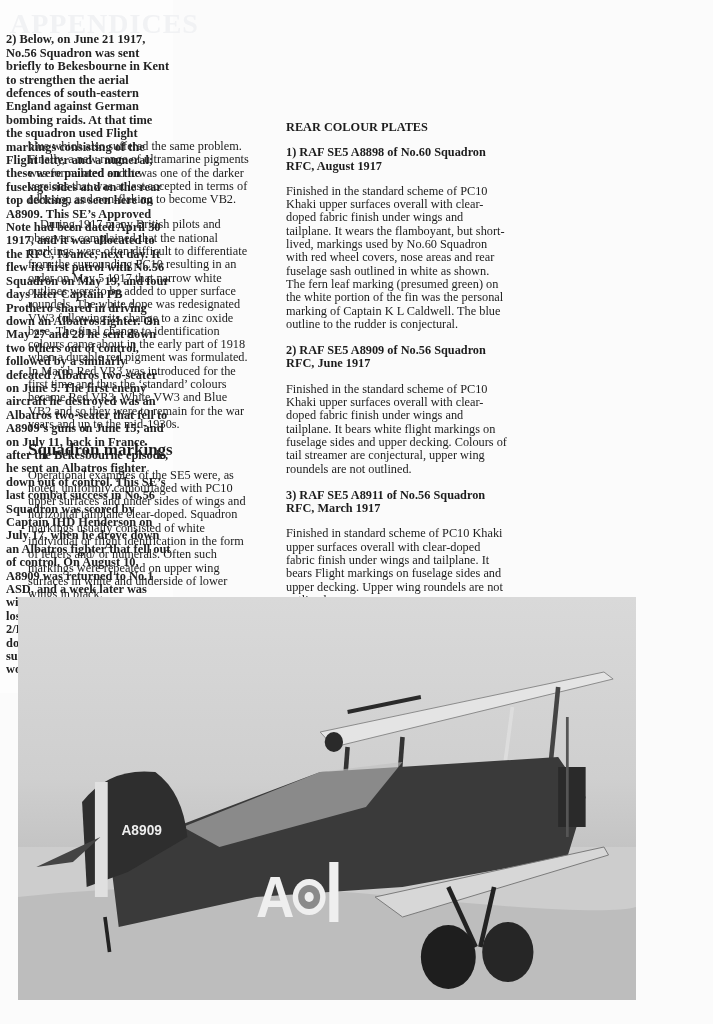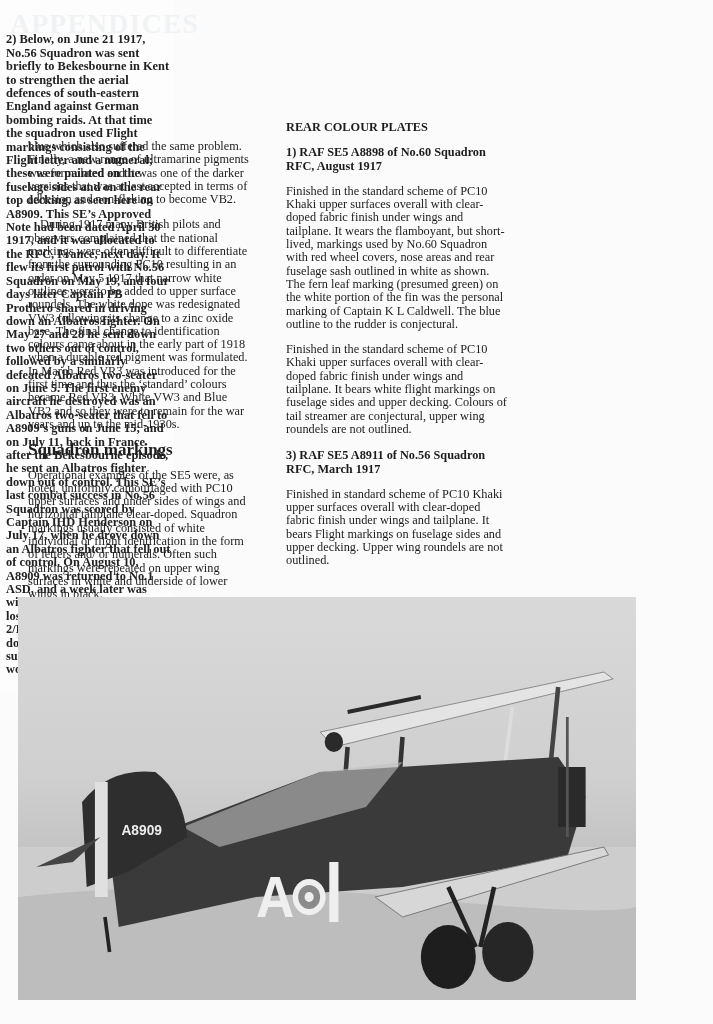--- a/index.html
+++ b/index.html
@@ -56,20 +56,21 @@
   <p>blue which also suffered the same problem. Finally, a new range of ultramarine pigments was formulated and it was one of the darker versions that was at last accepted in terms of adhesion and non-flaking to become VB2.</p>
   <p class="indent">During 1917 many British pilots and observers complained that the national markings were often difficult to differentiate from the surrounding PC10 resulting in an order on May 5 1917 that narrow white outlines were to be added to upper surface roundels. The white dope was redesignated VW3 following its change to a zinc oxide base. The final change to identification colours came about in the early part of 1918 when a durable red pigment was formulated. In March Red VR3 was introduced for the first time and thus the ‘standard’ colours became Red VR3, White VW3 and Blue VB2 and so they were to remain for the war years and up to the mid-1930s.</p>
   <p class="heading">Squadron markings</p>
   <p>Operational examples of the SE5 were, as noted, uniformly camouflaged with PC10 upper surfaces and under sides of wings and horizontal tailplane clear-doped. Squadron markings usually consisted of white individual or flight identfication in the form of letters and/ or numerals. Often such markings were repeated on upper wing surfaces in white and underside of lower wings in black.</p>
 </div>
 
 <div class="col col-mid">
   <p class="plate-head">REAR COLOUR PLATES</p>
   <p class="plate-head">1) RAF SE5 A8898 of No.60 Squadron RFC, August 1917</p>
   <p>Finished in the standard scheme of PC10 Khaki upper surfaces overall with clear-doped fabric finish under wings and tailplane. It wears the flamboyant, but short-lived, markings used by No.60 Squadron with red wheel covers, nose areas and rear fuselage sash outlined in white as shown. The fern leaf marking (presumed green) on the white portion of the fin was the personal marking of Captain K L Caldwell. The blue outline to the rudder is conjectural.</p>
+  <p class="plate-head gap">2) RAF SE5 A8909 of No.56 Squadron RFC, June 1917</p>
   <p>Finished in the standard scheme of PC10 Khaki upper surfaces overall with clear-doped fabric finish under wings and tailplane. It bears white flight markings on fuselage sides and upper decking. Colours of tail streamer are conjectural, upper wing roundels are not outlined.</p>
   <p class="plate-head gap">3) RAF SE5 A8911 of No.56 Squadron RFC, March 1917</p>
   <p>Finished in standard scheme of PC10 Khaki upper surfaces overall with clear-doped fabric finish under wings and tailplane. It bears Flight markings on fuselage sides and upper decking. Upper wing roundels are not outlined.</p>
 </div>
 
 <div class="col-right">
   <p class="inner">2) Below, on June 21 1917, No.56 Squadron was sent briefly to Bekesbourne in Kent to strengthen the aerial defences of south-eastern England against German bombing raids. At that time the squadron used Flight markings consisting of the Flight letter and a numeral; these were painted on the fuselage sides and on the rear top decking, as seen here on A8909. This SE’s Approved Note had been dated April 30 1917, and it was allocated to the RFC, France, next day. It flew its first patrol with No.56 Squadron on May 19, and four days later Captain PB Prothero shared in driving down an Albatros fighter. On May 27 and 28 he sent down two others out of control, followed by a similarly defeated Albatros two-seater on June 5. The first enemy aircraft he destroyed was an Albatros two-seater that fell to A8909’s guns on June 15; and on July 11, back in France after the Bekesbourne episode, he sent an Albatros fighter down out of control. This SE’s last combat success in No.56 Squadron was scored by Captain IHD Henderson on July 17, when he drove down an Albatros fighter that fell out of control. On August 10, A8909 was returned to No.1 ASD, and a week later was with No.60 Squadron. it was lost on September 16, when 2/Lt. JJA Harvey was shot down near Tenbrielen; he subsequently died of his wounds.</p>
 </div>
 
 <div class="photo">

